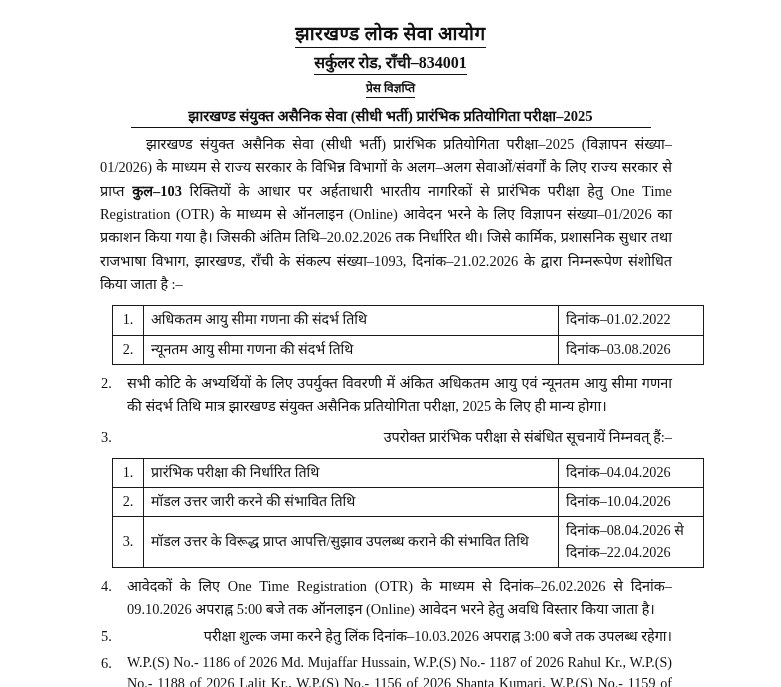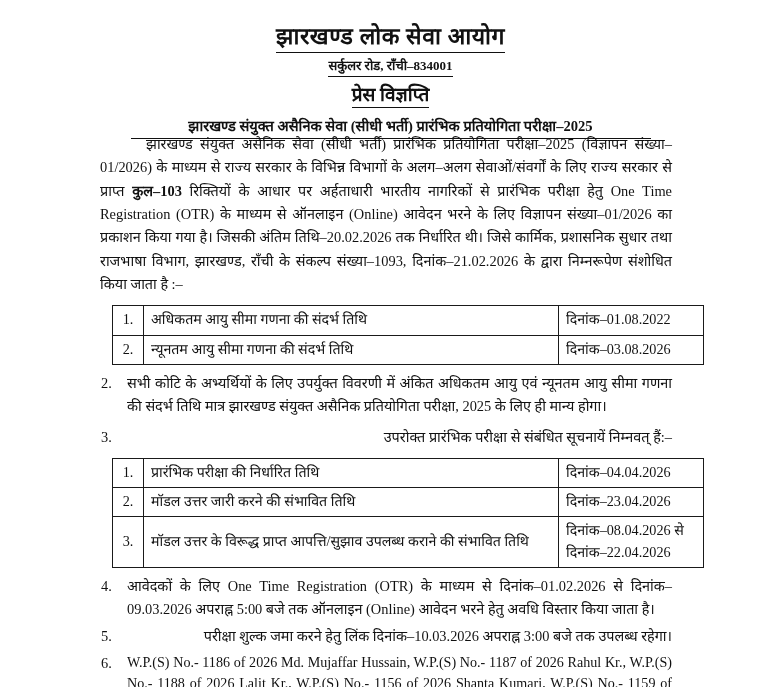--- a/index.html
+++ b/index.html
@@ -29,39 +29,39 @@
   .header {
     padding-top: 22px;
     text-align: center;
   }
   .header .line {
     display: block;
     margin: 0 auto;
   }
   .u-title {
     display: inline-block;
-    font-size: 23px;
+    font-size: 19px;
     font-weight: 700;
     letter-spacing: 0.5px;
     border-bottom: 1.6px solid #111;
     padding-bottom: 1px;
     line-height: 1.28;
   }
   .u-sub {
     display: inline-block;
-    font-size: 13px;
+    font-size: 16px;
     font-weight: 700;
     border-bottom: 1.5px solid #111;
     padding-bottom: 1px;
     margin-top: 5px;
     line-height: 1.25;
   }
   .u-press {
     display: inline-block;
-    font-size: 19px;
+    font-size: 12px;
     font-weight: 700;
     border-bottom: 1.4px solid #111;
     padding-bottom: 1px;
     margin-top: 6px;
     line-height: 1.25;
   }
   .u-notice {
     display: inline-block;
     font-size: 14.6px;
     font-weight: 700;
@@ -162,21 +162,21 @@
 
   <div class="content">
 
     <p class="para"><span>झारखण्ड संयुक्त असैनिक सेवा (सीधी भर्ती) प्रारंभिक प्रतियोगिता परीक्षा–2025 (विज्ञापन संख्या–01/2026) के माध्यम से राज्य सरकार के विभिन्न विभागों के अलग–अलग सेवाओं/संवर्गों के लिए राज्य सरकार से प्राप्त </span><b>कुल–103</b><span> रिक्तियों के आधार पर अर्हताधारी भारतीय नागरिकों से प्रारंभिक परीक्षा हेतु One Time Registration (OTR) के माध्यम से ऑनलाइन (Online) आवेदन भरने के लिए विज्ञापन संख्या–01/2026 का प्रकाशन किया गया है। जिसकी अंतिम तिथि–20.02.2026 तक निर्धारित थी। जिसे कार्मिक, प्रशासनिक सुधार तथा राजभाषा विभाग, झारखण्ड, राँची के संकल्प संख्या–1093, दिनांक–21.02.2026 के द्वारा निम्नरूपेण संशोधित किया जाता है :–</span></p>
 
     <table class="dates">
       <tbody>
         <tr>
           <td class="sn">1.</td>
           <td class="lbl">अधिकतम आयु सीमा गणना की संदर्भ तिथि</td>
-          <td class="val">दिनांक–01.08.2022</td>
+          <td class="val">दिनांक–01.02.2022</td>
         </tr>
         <tr>
           <td class="sn">2.</td>
           <td class="lbl">न्यूनतम आयु सीमा गणना की संदर्भ तिथि</td>
           <td class="val">दिनांक–03.08.2026</td>
         </tr>
       </tbody>
     </table>
 
     <div class="item">
@@ -192,33 +192,33 @@
     <table class="dates">
       <tbody>
         <tr>
           <td class="sn">1.</td>
           <td class="lbl">प्रारंभिक परीक्षा की निर्धारित तिथि</td>
           <td class="val">दिनांक–04.04.2026</td>
         </tr>
         <tr>
           <td class="sn">2.</td>
           <td class="lbl">मॉडल उत्तर जारी करने की संभावित तिथि</td>
-          <td class="val">दिनांक–23.04.2026</td>
+          <td class="val">दिनांक–10.04.2026</td>
         </tr>
         <tr>
           <td class="sn">3.</td>
           <td class="lbl">मॉडल उत्तर के विरूद्ध प्राप्त आपत्ति/सुझाव उपलब्ध कराने की संभावित तिथि</td>
           <td class="val">दिनांक–08.04.2026 से दिनांक–22.04.2026</td>
         </tr>
       </tbody>
     </table>
 
     <div class="item">
       <span class="num">4.</span>
-      <span class="txt">आवेदकों के लिए One Time Registration (OTR) के माध्यम से दिनांक–01.02.2026 से दिनांक–09.03.2026 अपराह्न 5:00 बजे तक ऑनलाइन (Online) आवेदन भरने हेतु अवधि विस्तार किया जाता है।</span>
+      <span class="txt">आवेदकों के लिए One Time Registration (OTR) के माध्यम से दिनांक–26.02.2026 से दिनांक–09.10.2026 अपराह्न 5:00 बजे तक ऑनलाइन (Online) आवेदन भरने हेतु अवधि विस्तार किया जाता है।</span>
     </div>
 
     <div class="item tight">
       <span class="num">5.</span>
       <span class="txt nojust">परीक्षा शुल्क जमा करने हेतु लिंक दिनांक–10.03.2026 अपराह्न 3:00 बजे तक उपलब्ध रहेगा।</span>
     </div>
 
     <div class="item legal">
       <span class="num">6.</span>
       <span class="txt eng">W.P.(S) No.- 1186 of 2026 Md. Mujaffar Hussain, W.P.(S) No.- 1187 of 2026 Rahul Kr., W.P.(S) No.- 1188 of 2026 Lalit Kr., W.P.(S) No.- 1156 of 2026 Shanta Kumari, W.P.(S) No.- 1159 of 2026 Ambuj Dwivedi, W.P.(S) No.- 1160 of 2026 Subham Choubey, W.P.(S) No.- 1161 of 2026 Manoj Kumar, W.P.(S) No.- 1176 of 2026 Dipak Kr., W.P.(S) No.- 1190 of 2026 Basant Prasad, W.P.(S) No.- 1206 of 2026 Nitesh Kr. Yadav, W.P.(S) No.- 1216 of 2026 Sunil Parrdhi, W.P.(S)</span>

